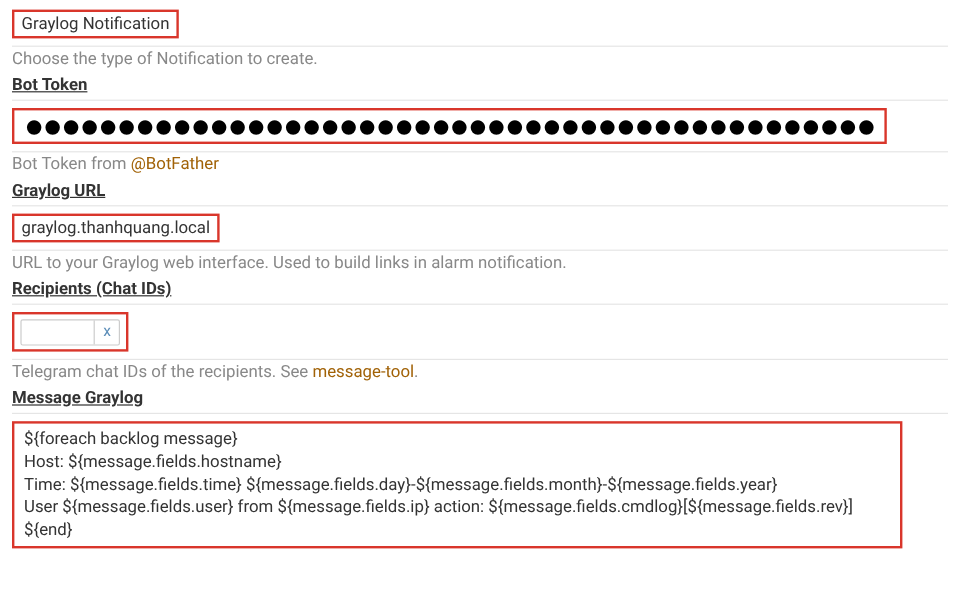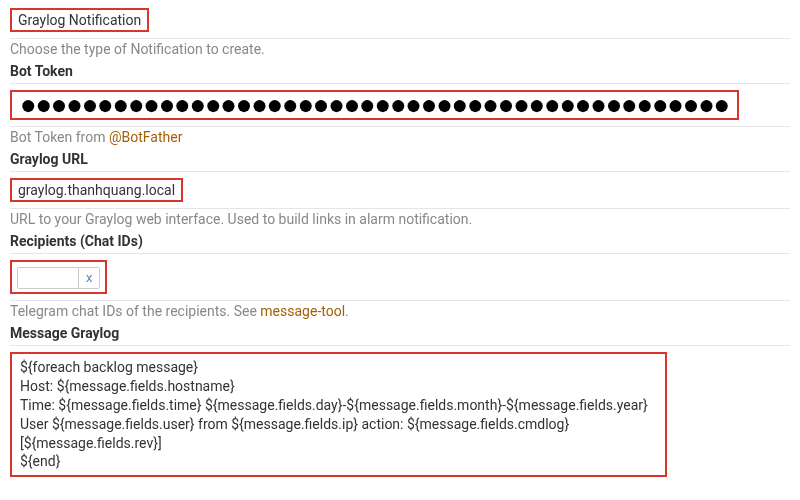--- a/index.html
+++ b/index.html
@@ -17,20 +17,21 @@
     }
     .field-group {
       margin-bottom: 6px;
     }
     .field-label {
       font-weight: 700;
       color: #333;
       font-size: 14px;
       margin-bottom: 4px;
       display: block;
+      text-decoration: underline;
     }
     .help-text {
       color: #888;
       font-size: 14px;
       margin-top: 2px;
     }
     .input-wrapper {
       border-top: 1px solid #e5e5e5;
       border-bottom: 1px solid #e5e5e5;
       padding: 6px 0;
@@ -82,21 +83,21 @@
       padding: 0 7px;
       color: #5b8db8;
       font-size: 13px;
       cursor: pointer;
       line-height: 20px;
     }
     .recipients-box {
       padding: 3px 5px;
     }
     .template-box {
-      width: 657px;
+      width: 742px;
       font-size: 14px;
       color: #333;
       line-height: 1.35;
       padding: 4px 8px;
       white-space: pre-line;
       font-family: inherit;
     }
     .first-group .input-wrapper {
       border-top: none;
       padding-top: 0;

